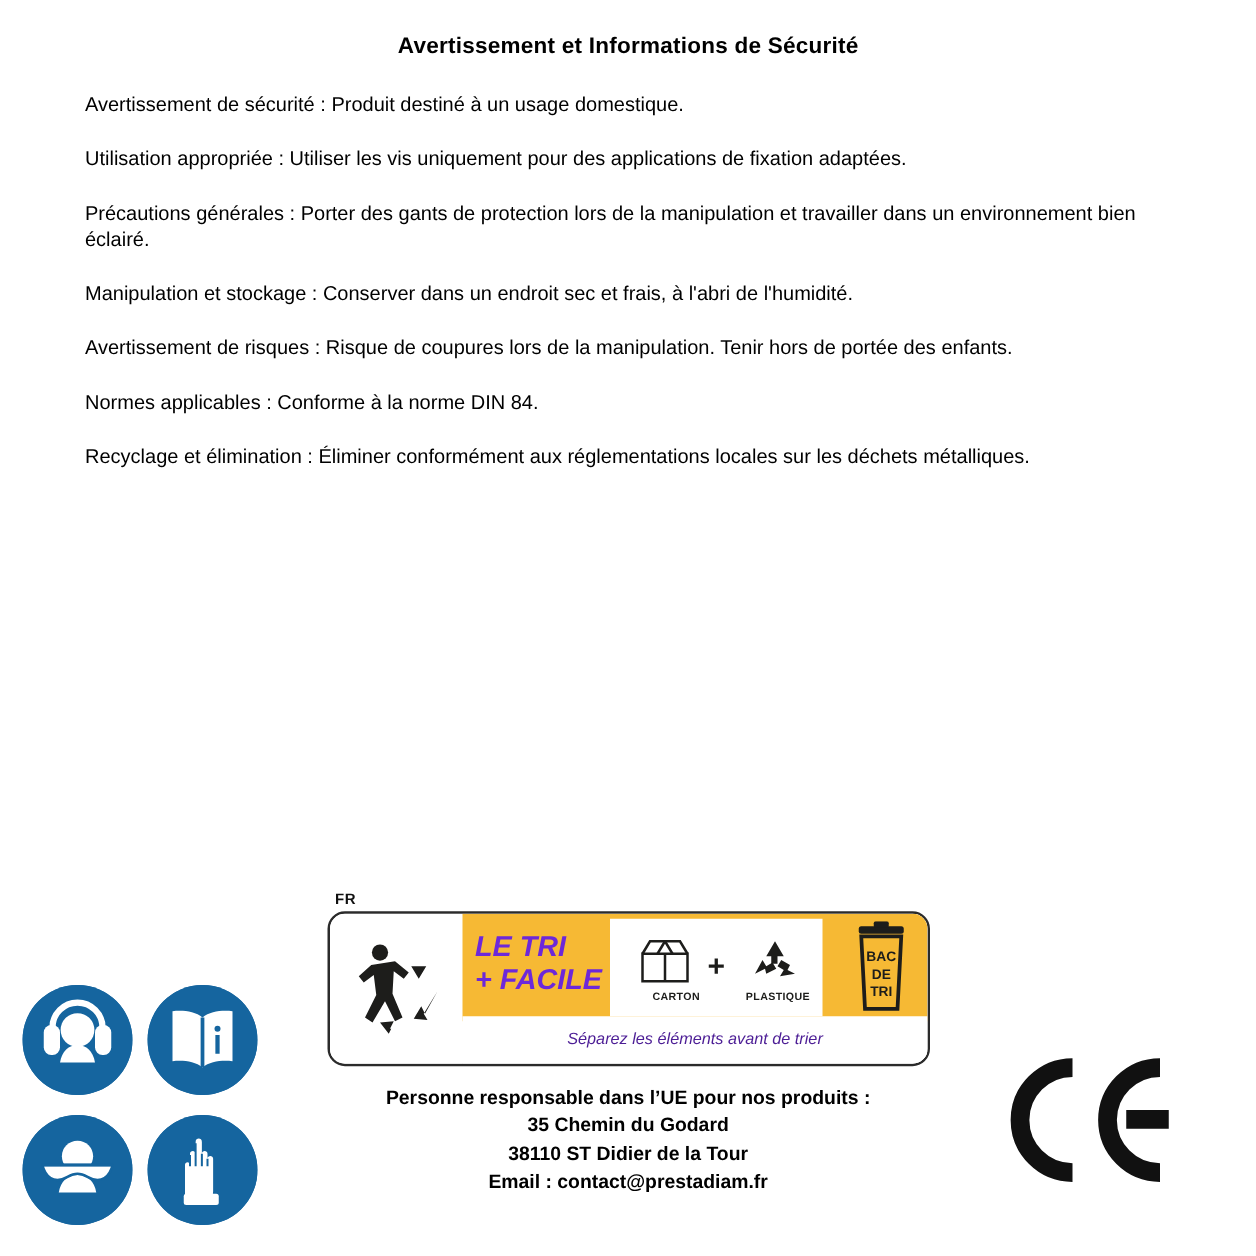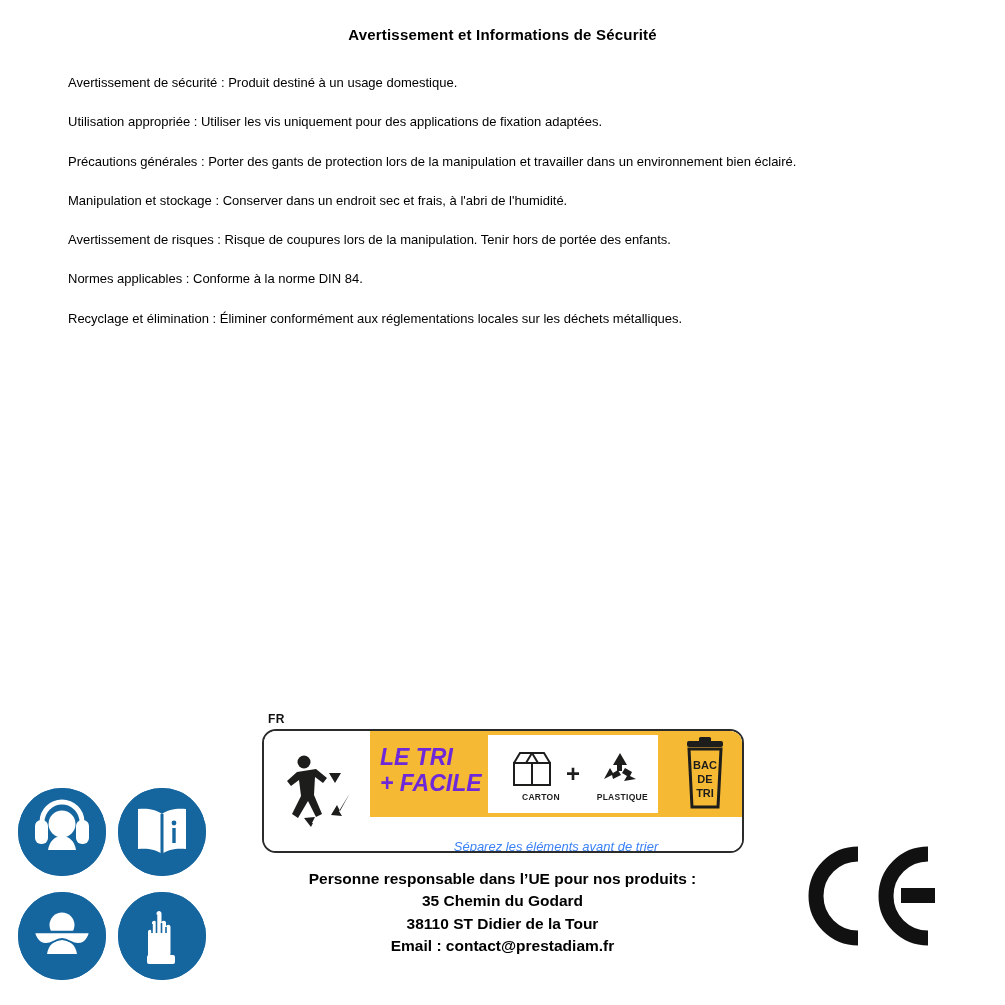--- a/index.html
+++ b/index.html
@@ -19,30 +19,30 @@
     position: relative;
     width: 1005px;
     height: 1005px;
   }
   .doc-title {
     position: absolute;
     top: 26px;
     left: 0;
     width: 1005px;
     text-align: center;
-    font-size: 15px;
+    font-size: 18px;
     font-weight: bold;
     letter-spacing: 0.2px;
   }
   .body-text {
     position: absolute;
     top: 74px;
     left: 68px;
     width: 868px;
-    font-size: 13px;
+    font-size: 16px;
     line-height: 1.33;
   }
   .para {
     margin: 0 0 22px 0;
   }
   
   .picto-grid {
     position: absolute;
     left: 16px;
     top: 788px;
@@ -153,30 +153,30 @@
     top: 4px;
     width: 70px;
     height: 78px;
     display: flex;
     align-items: center;
     justify-content: center;
   }
   .tri-footer {
     position: absolute;
     left: 0;
-    top: 98px;
+    top: 82px;
     width: 372px;
     height: 34px;
     background: #ffffff;
     display: flex;
     align-items: center;
     justify-content: center;
     font-size: 13px;
     font-style: italic;
-    color: #3b82f6;
+    color: #4c1d95;
   }
 
   
   .address {
     position: absolute;
     left: 0;
     top: 868px;
     width: 1005px;
     text-align: center;
     font-size: 15.5px;

